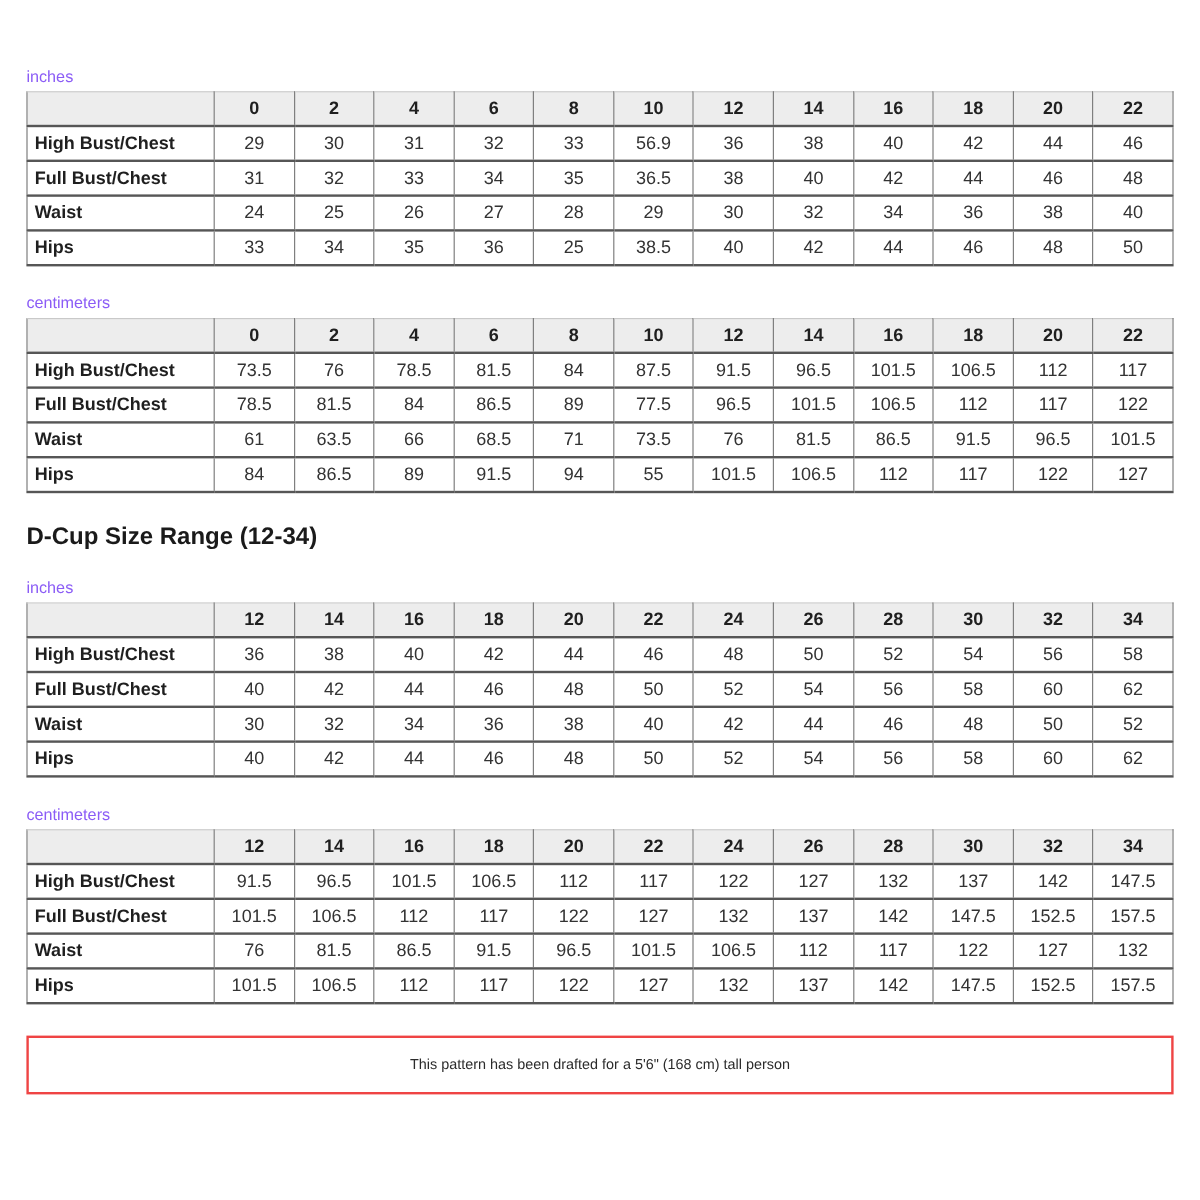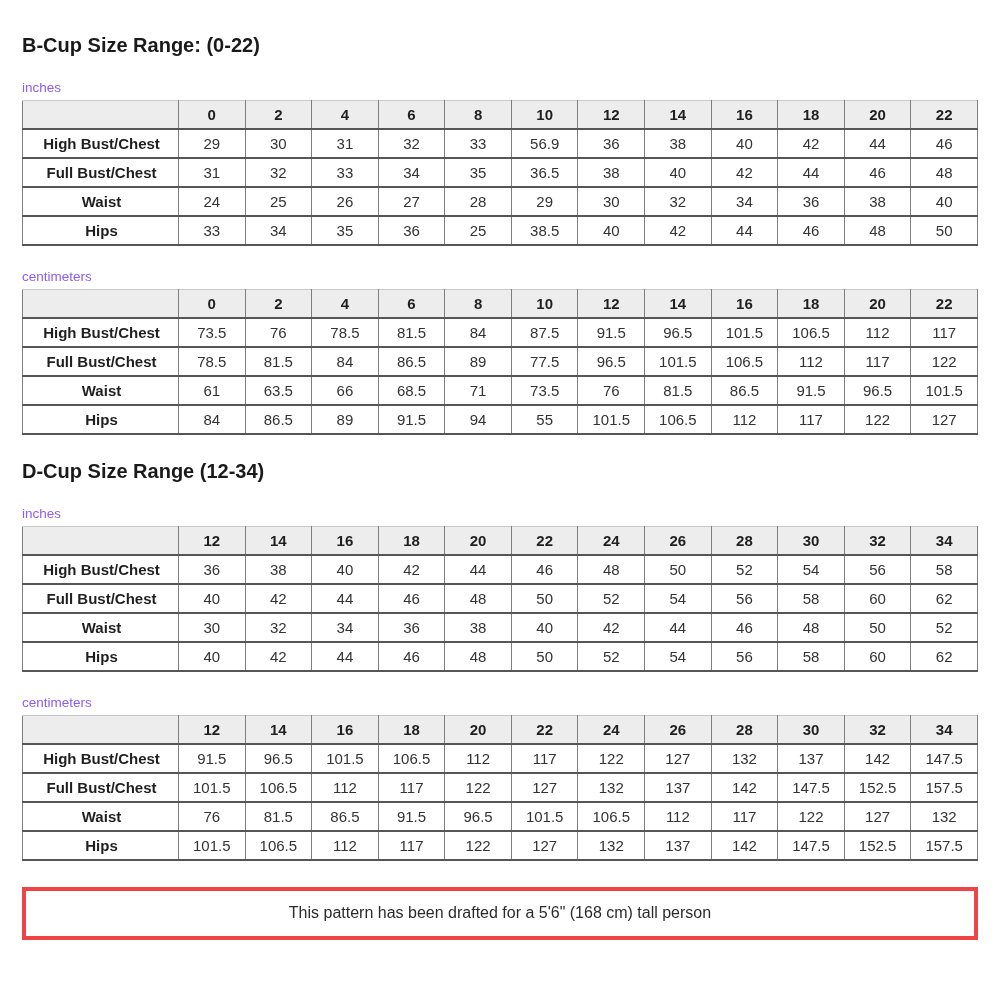--- a/index.html
+++ b/index.html
@@ -54,46 +54,45 @@
   table.size-table col.label-col {
     width: 156px;
   }
   table.size-table thead th {
     background: #ededed;
     font-weight: bold;
     color: #1f1f1f;
     border-top: 1px solid #c9c9c9;
   }
   table.size-table th.row-label {
-    text-align: center;
+    text-align: left;
     font-weight: bold;
     color: #1f1f1f;
     padding-left: 6px;
     background: #ffffff;
   }
   .footer-note {
     margin-top: 26px;
     width: 956px;
     box-sizing: border-box;
-    border: 4px solid #ef4444;
+    border: 2px solid #ef4444;
     background: #ffffff;
     padding: 11px 10px 12px 10px;
     text-align: center;
-    font-size: 16px;
+    font-size: 12px;
     line-height: 22px;
     color: #2b2b2b;
   }
 </style>
 </head>
 <body>
 
 <main>
 
   <section class="size-section">
-    <h2 class="section-title">B-Cup Size Range: (0-22)</h2>
     <p class="unit-label">inches</p>
     <table class="size-table">
         <colgroup>
           <col class="label-col">
           <col>
           <col>
           <col>
           <col>
           <col>
           <col>

